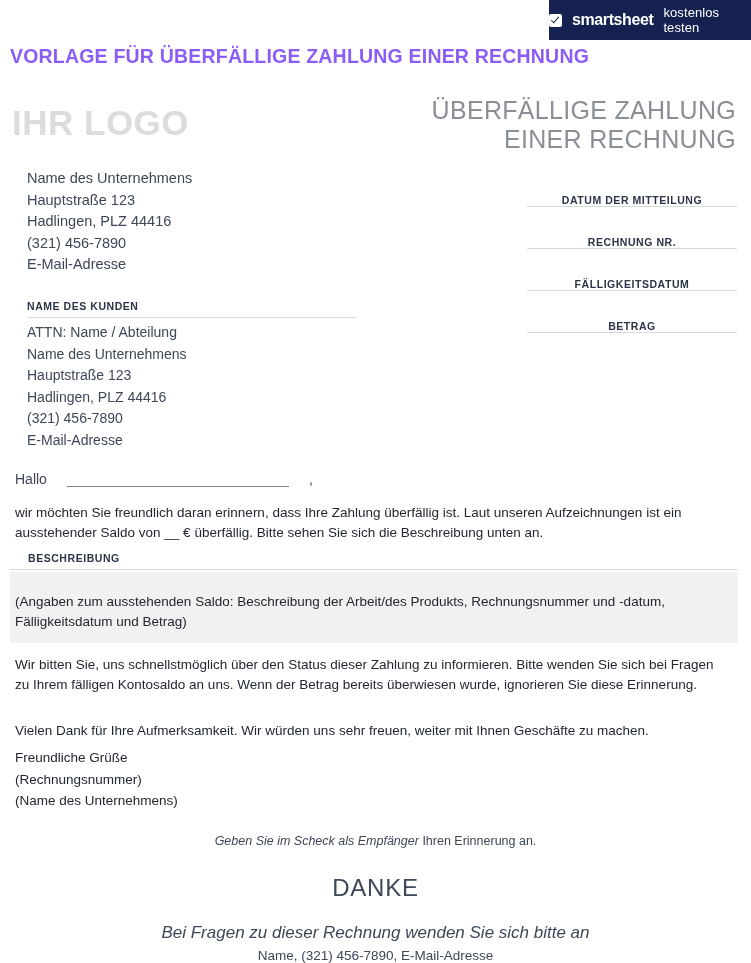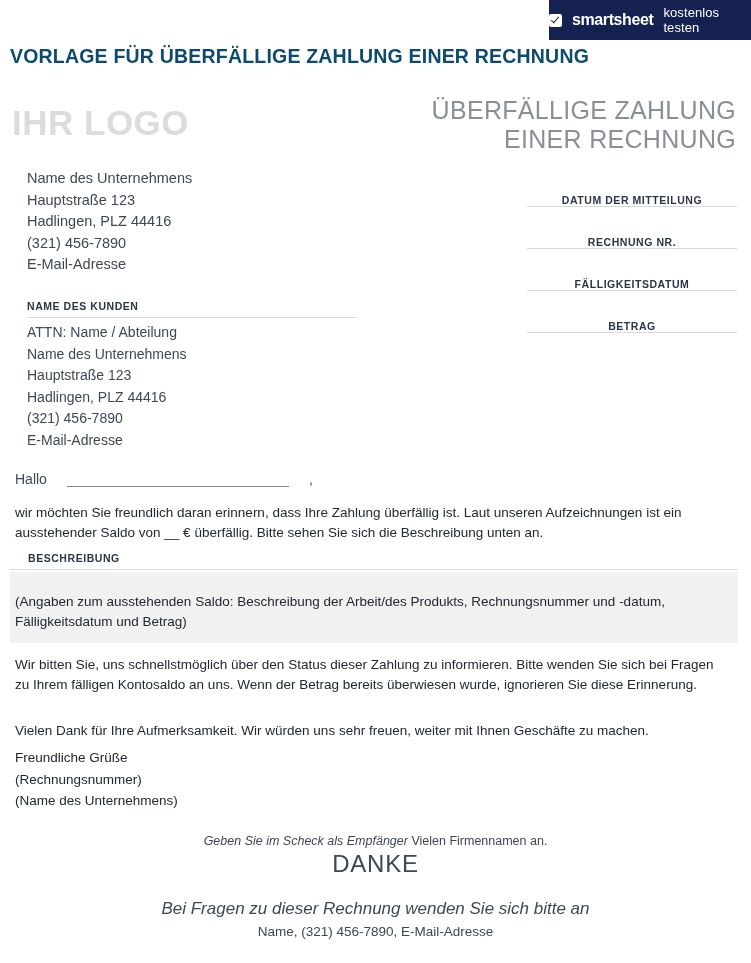--- a/index.html
+++ b/index.html
@@ -61,21 +61,21 @@
     letter-spacing: 0.1px;
   }
 
   
   .doc-title {
     position: absolute;
     left: 10px;
     top: 45px;
     font-size: 19.5px;
     font-weight: bold;
-    color: #0c4a6e;
+    color: #8b5cf6;
     letter-spacing: 0.2px;
     white-space: nowrap;
   }
 
   
   .logo-placeholder {
     position: absolute;
     left: 12px;
     top: 103px;
     font-size: 35px;
@@ -267,21 +267,21 @@
     width: 751px;
     text-align: center;
   }
   .footer-check-note {
     font-size: 12.5px;
     color: #3d4757;
     line-height: 18px;
   }
   .footer-check-note i { font-style: italic; }
   .footer-thanks {
-    margin-top: 0;
+    margin-top: 24px;
     font-size: 24px;
     color: #3d4757;
     letter-spacing: 0.8px;
   }
   .footer-question {
     margin-top: 22px;
     font-size: 17px;
     font-style: italic;
     color: #3d4757;
     line-height: 18px;
@@ -364,19 +364,19 @@
 <div class="body-para-2">Vielen Dank für Ihre Aufmerksamkeit. Wir würden uns sehr freuen, weiter mit Ihnen Geschäfte zu machen.</div>
 
 <div class="signoff">
   <div class="signoff-line">Freundliche Grüße</div>
   <div class="signoff-line">(Rechnungsnummer)</div>
   <div class="signoff-line">(Name des Unternehmens)</div>
 </div>
 
 <div class="footer">
   <div class="footer-check-note">
-    <i>Geben Sie im Scheck als Empfänger</i><span> Vielen Firmennamen an.</span>
+    <i>Geben Sie im Scheck als Empfänger</i><span> Ihren Erinnerung an.</span>
   </div>
   <div class="footer-thanks">DANKE</div>
   <div class="footer-question">Bei Fragen zu dieser Rechnung wenden Sie sich bitte an</div>
   <div class="footer-contact">Name, (321) 456-7890, E-Mail-Adresse</div>
 
 </div>
 
 </body></html>

